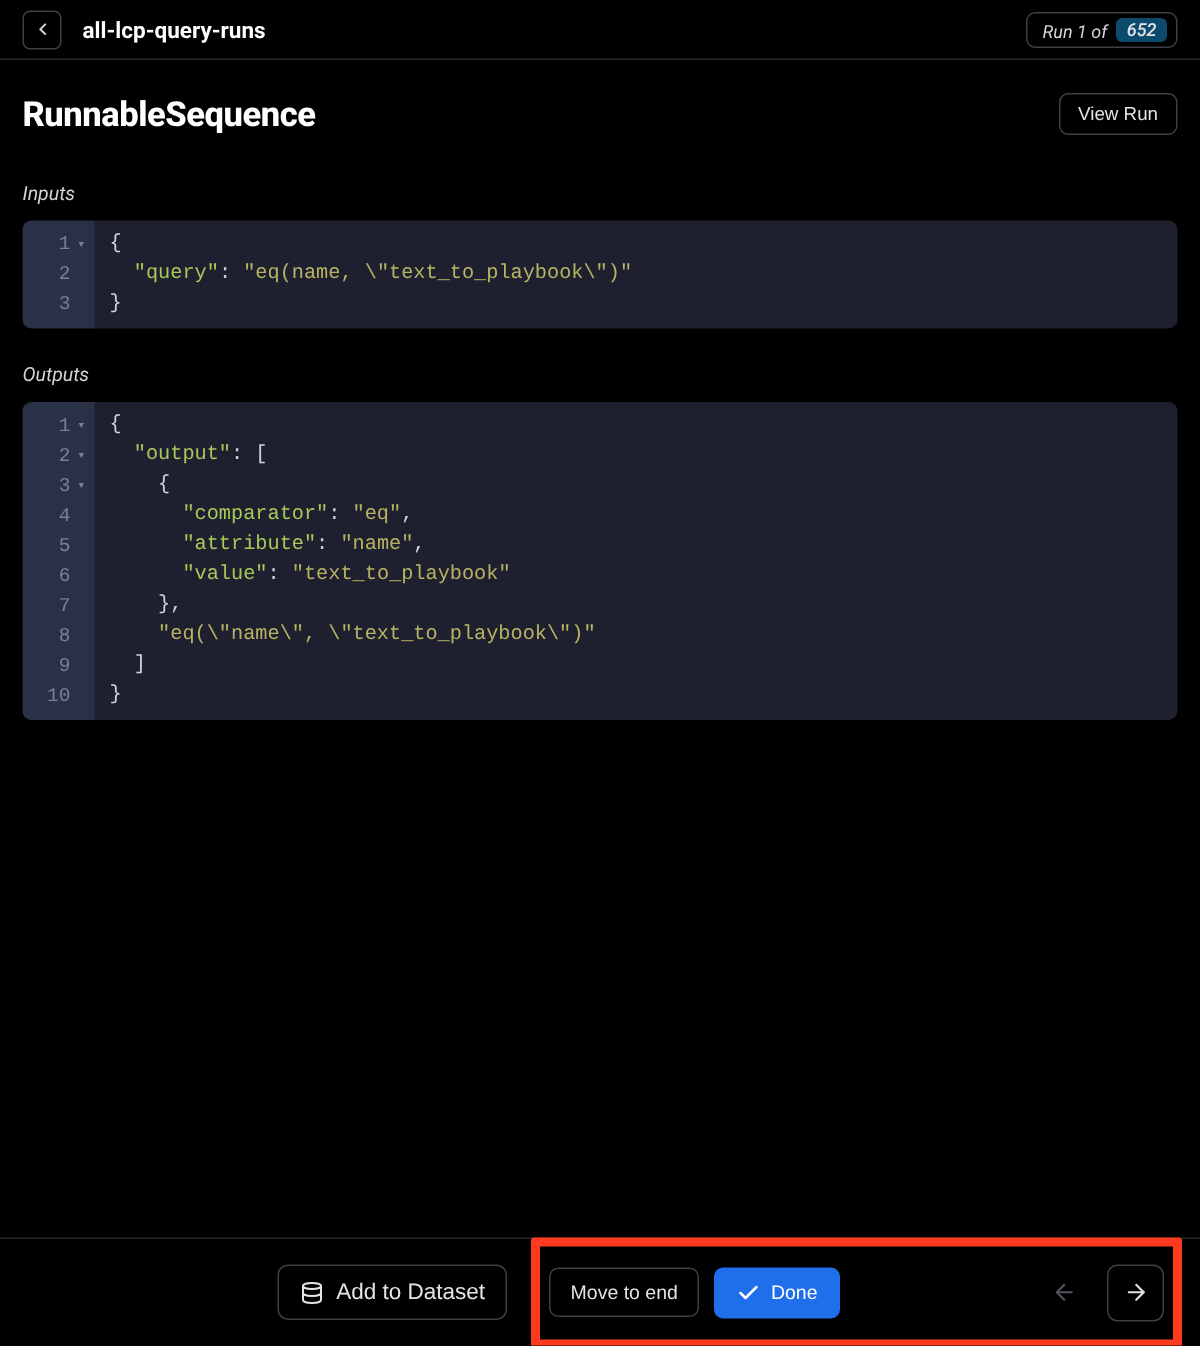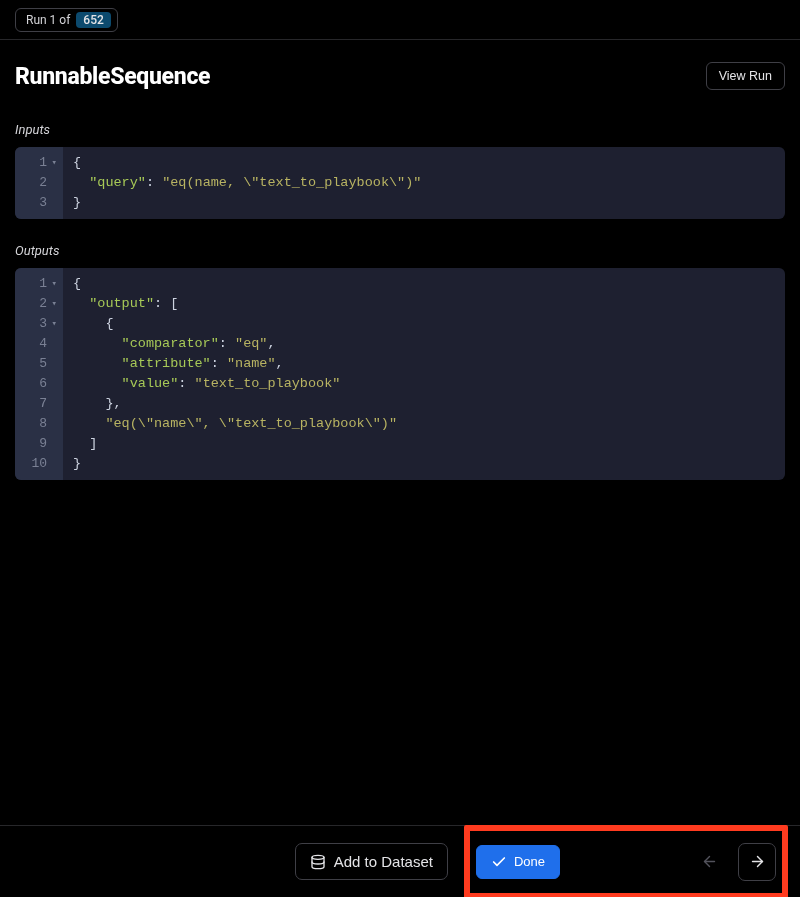--- a/index.html
+++ b/index.html
@@ -36,24 +36,25 @@
     .breadcrumb {
       font-size: 15px;
       font-weight: 700;
       color: #fff;
     }
     .run-badge {
       border: 1px solid #3f3f46;
       border-radius: 6px;
       padding: 3px 6px 3px 10px;
       display: flex;
-      align-items: center;
+      align-items: flex-end;
       gap: 6px;
       font-size: 12px;
       color: #d4d4d8;
+      font-style: italic;
     }
     .run-count {
       background: #0c4a6e;
       color: #e4e4e7;
       border-radius: 4px;
       padding: 1px 7px;
       font-size: 12px;
       font-weight: 500;
     }
     .header-row {
@@ -194,20 +195,28 @@
       cursor: pointer;
     }
     .nav-arrow.disabled { color: #52525b; }
     .nav-arrow.active { border: 1px solid #3f3f46; color: #e4e4e7; }
     svg { display: block; }
   </style>
 </head>
 <body>
 
 <div class="top-bar">
+  <div class="top-left">
+    <div class="back-btn">
+      <svg width="13" height="13" viewBox="0 0 24 24" fill="none" stroke="currentColor" stroke-width="2.5" stroke-linecap="round" stroke-linejoin="round">
+          <polyline points="15 18 9 12 15 6"></polyline>
+        </svg>
+    </div>
+    <div class="breadcrumb">all-lcp-query-runs</div>
+  </div>
   <div class="run-badge">
     <span>Run 1 of</span>
     <span class="run-count">652</span>
   </div>
 </div>
 
 <div class="header-row">
   <div class="page-title">RunnableSequence</div>
   <div class="header-actions">
     <button class="btn">
@@ -298,20 +307,23 @@
     <button class="add-ds-btn">
       <svg width="16" height="16" viewBox="0 0 24 24" fill="none" stroke="currentColor" stroke-width="2" stroke-linecap="round" stroke-linejoin="round">
           <ellipse cx="12" cy="5" rx="9" ry="3"></ellipse>
           <path d="M3 5v14a9 3 0 0 0 18 0V5"></path>
           <path d="M3 12a9 3 0 0 0 18 0"></path>
         </svg>
       <span>Add to Dataset</span>
     </button>
   </div>
   <div class="highlight-box">
+    <button class="move-btn">
+      <span>Move to end</span>
+    </button>
     <button class="done-btn">
       <svg width="16" height="16" viewBox="0 0 24 24" fill="none" stroke="currentColor" stroke-width="2.5" stroke-linecap="round" stroke-linejoin="round">
           <polyline points="20 6 9 17 4 12"></polyline>
         </svg>
       <span>Done</span>
     </button>
     <div class="nav-spacer"></div>
     <div class="nav-arrow disabled">
       <svg width="17" height="17" viewBox="0 0 24 24" fill="none" stroke="currentColor" stroke-width="2" stroke-linecap="round" stroke-linejoin="round">
           <line x1="19" y1="12" x2="5" y2="12"></line>

